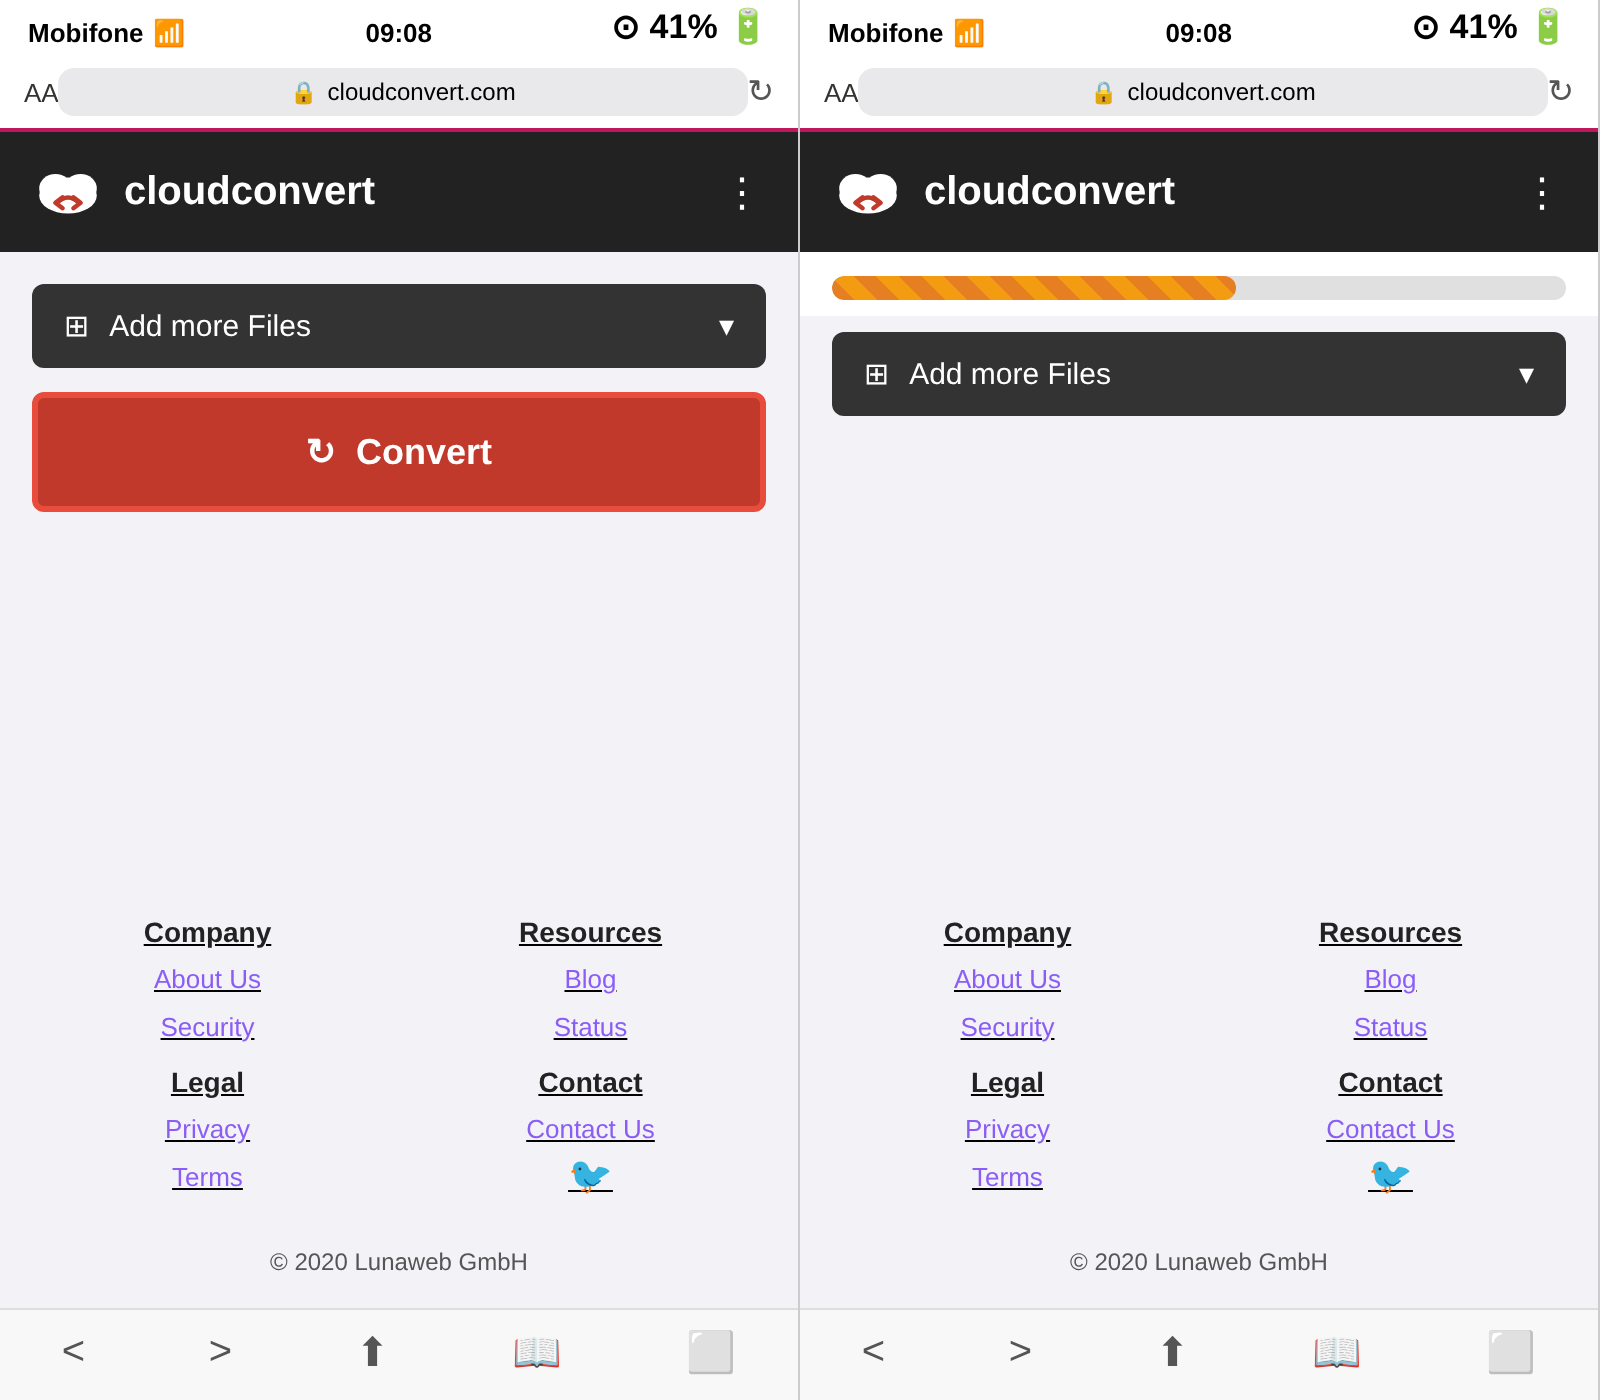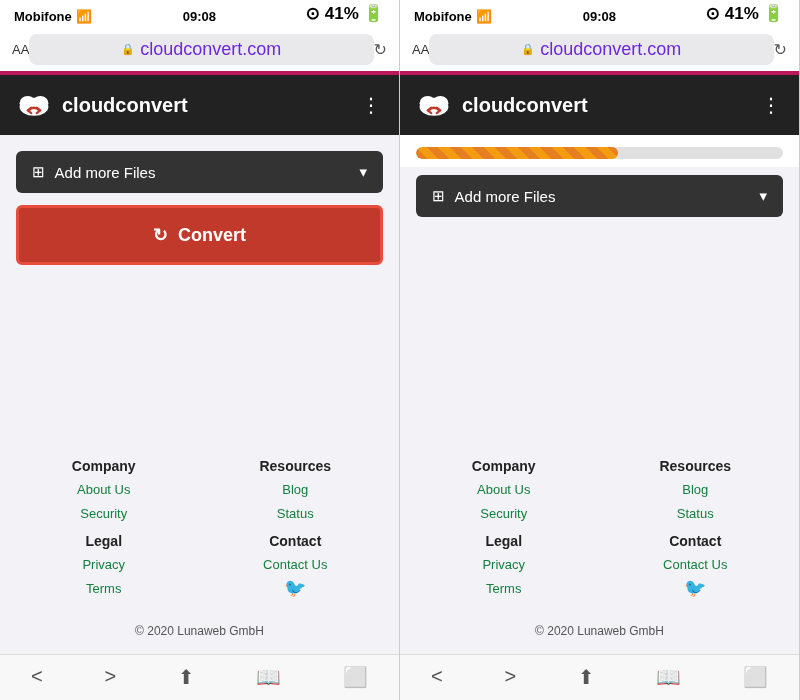--- a/index.html
+++ b/index.html
@@ -36,35 +36,35 @@
     }
     .status-left { display: flex; align-items: center; gap: 5px; }
     .status-right { display: flex; align-items: center; gap: 5px; font-size: 17px; }
 
     
     .address-bar {
       background: #fff;
       display: flex;
       align-items: center;
       padding: 6px 12px;
-      border-bottom: 4px solid #be185d;
+      border-bottom: 2px solid #be185d;
     }
     .addr-aa { font-size: 13px; font-weight: 500; color: #333; }
     .addr-url-wrap {
       flex: 1;
       background: #e9e9eb;
       border-radius: 8px;
       display: flex;
       align-items: center;
       justify-content: center;
       padding: 5px 10px;
       gap: 5px;
     }
     .addr-lock { font-size: 11px; color: #555; }
-    .addr-url { font-size: 18px; color: #6d28d9; }
+    .addr-url { font-size: 12px; color: #000000; }
     .addr-refresh { font-size: 16px; color: #555; }
 
     
     .cc-header {
       background: #222;
       display: flex;
       align-items: center;
       padding: 12px 16px;
       gap: 10px;
     }
@@ -131,31 +131,32 @@
     .cc-footer {
       background: #f2f2f7;
       padding: 16px;
       text-align: center;
     }
     .footer-grid {
       display: grid;
       grid-template-columns: 1fr 1fr;
       gap: 8px 16px;
       margin-bottom: 20px;
+      text-decoration: underline;
     }
     .footer-col h4 {
       font-size: 14px;
       font-weight: 700;
       color: #222;
       margin-bottom: 4px;
     }
     .footer-col a {
       display: block;
       font-size: 13px;
-      color: #15803d;
+      color: #8b5cf6;
       text-decoration: none;
       line-height: 1.8;
     }
     .footer-copyright {
       font-size: 12px;
       color: #555;
       margin-top: 24px;
     }
     .twitter-icon { color: #c0392b; font-size: 18px; }
 

